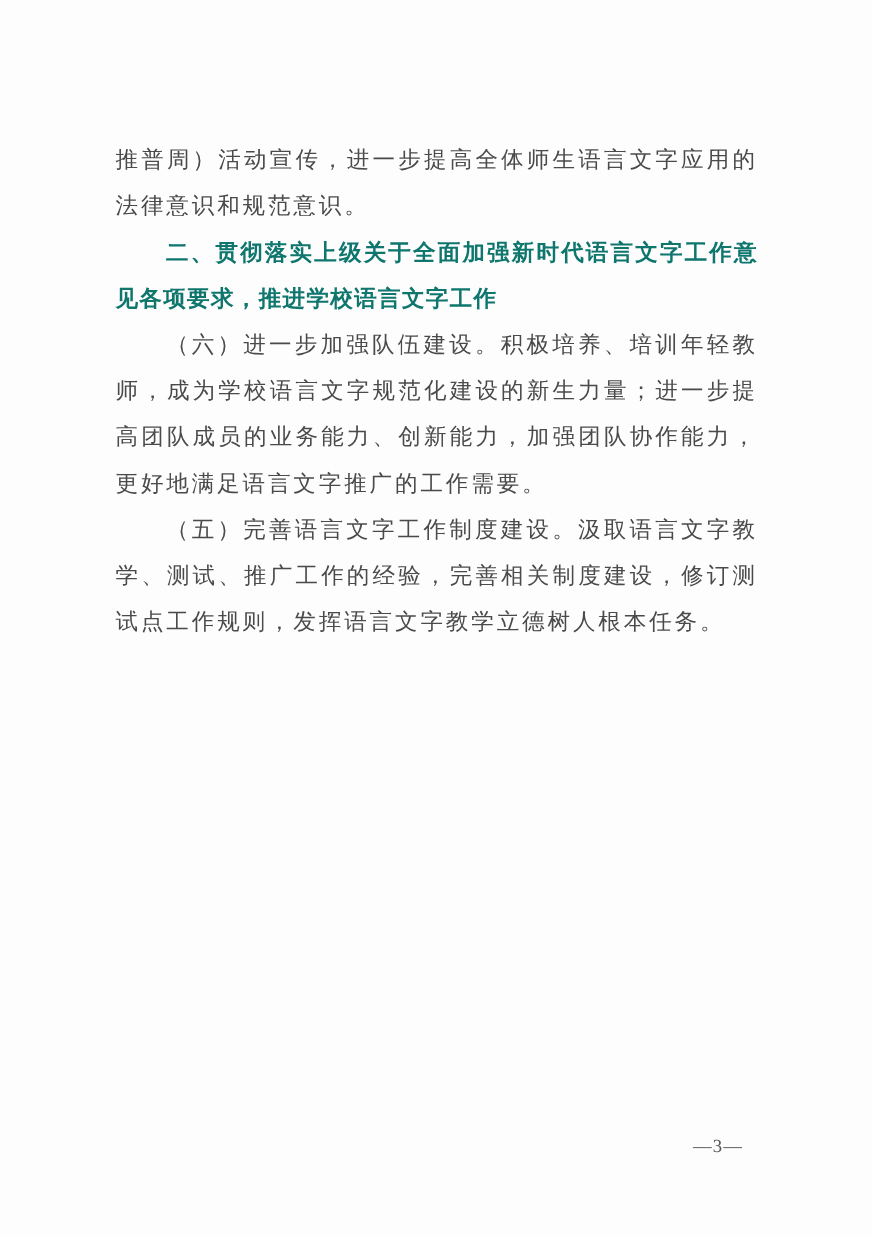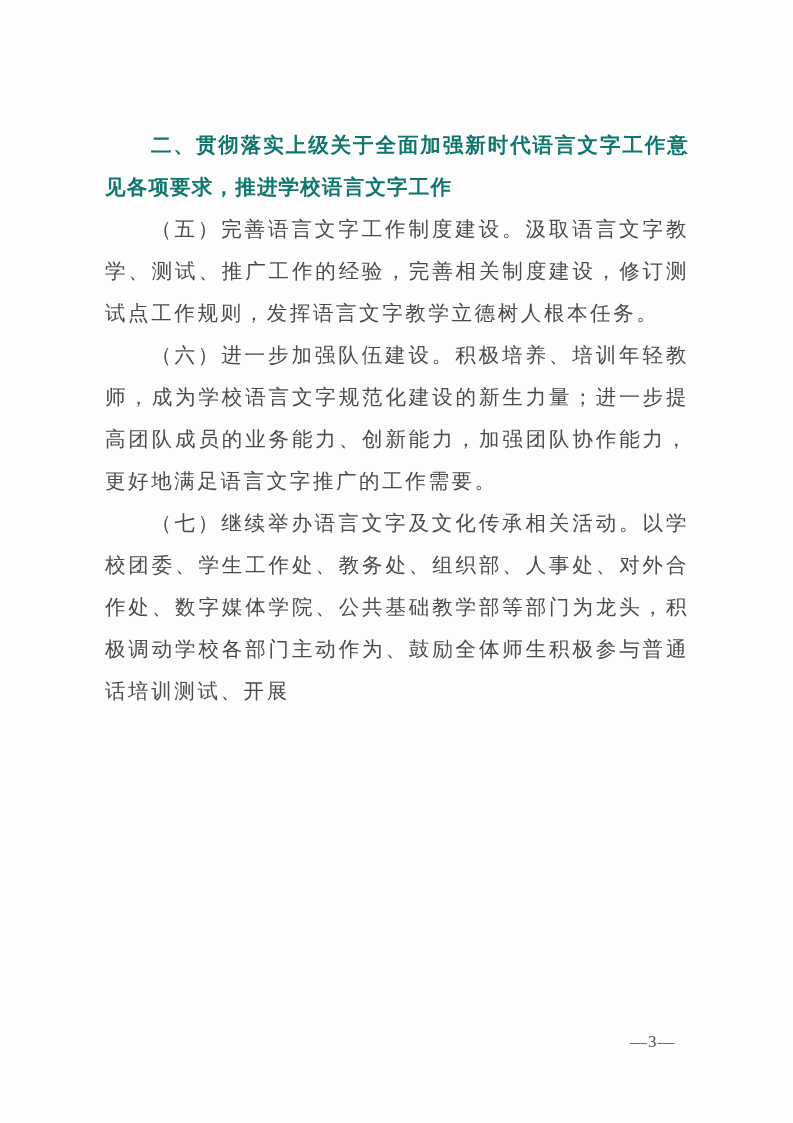--- a/index.html
+++ b/index.html
@@ -32,19 +32,19 @@
     font-family: "Liberation Serif", "DejaVu Serif", serif;
     font-size: 17px; color: #555555;
     letter-spacing: 1px;
   }
 </style>
 </head>
 <body>
 
 <div class="page">
   <div class="content">
+    <p>推普周）活动宣传，进一步提高全体师生语言文字应用的法律意识和规范意识。</p>
     <p class="indent heading">二、贯彻落实上级关于全面加强新时代语言文字工作意见各项要求，推进学校语言文字工作</p>
+    <p class="indent">（六）进一步加强队伍建设。积极培养、培训年轻教师，成为学校语言文字规范化建设的新生力量；进一步提高团队成员的业务能力、创新能力，加强团队协作能力，更好地满足语言文字推广的工作需要。</p>
     <p class="indent">（五）完善语言文字工作制度建设。汲取语言文字教学、测试、推广工作的经验，完善相关制度建设，修订测试点工作规则，发挥语言文字教学立德树人根本任务。</p>
-    <p class="indent">（六）进一步加强队伍建设。积极培养、培训年轻教师，成为学校语言文字规范化建设的新生力量；进一步提高团队成员的业务能力、创新能力，加强团队协作能力，更好地满足语言文字推广的工作需要。</p>
-    <p class="indent">（七）继续举办语言文字及文化传承相关活动。以学校团委、学生工作处、教务处、组织部、人事处、对外合作处、数字媒体学院、公共基础教学部等部门为龙头，积极调动学校各部门主动作为、鼓励全体师生积极参与普通话培训测试、开展</p>
   </div>
   <div class="page-number">—3—</div>
 </div>
 
 </body></html>

